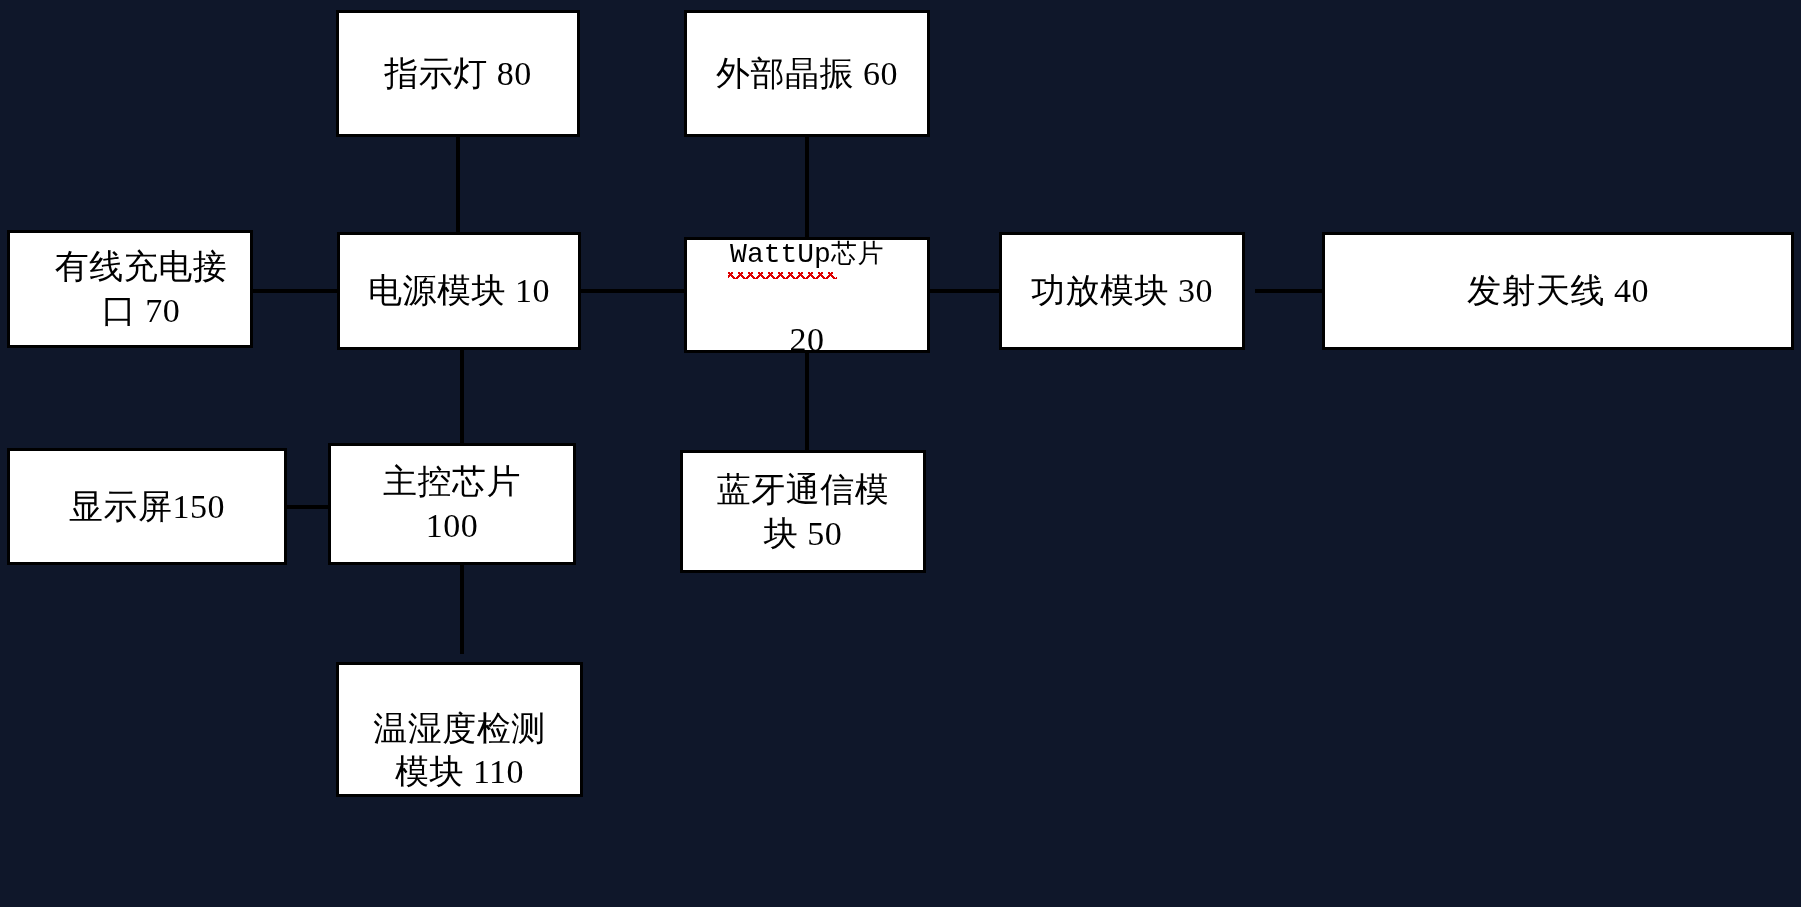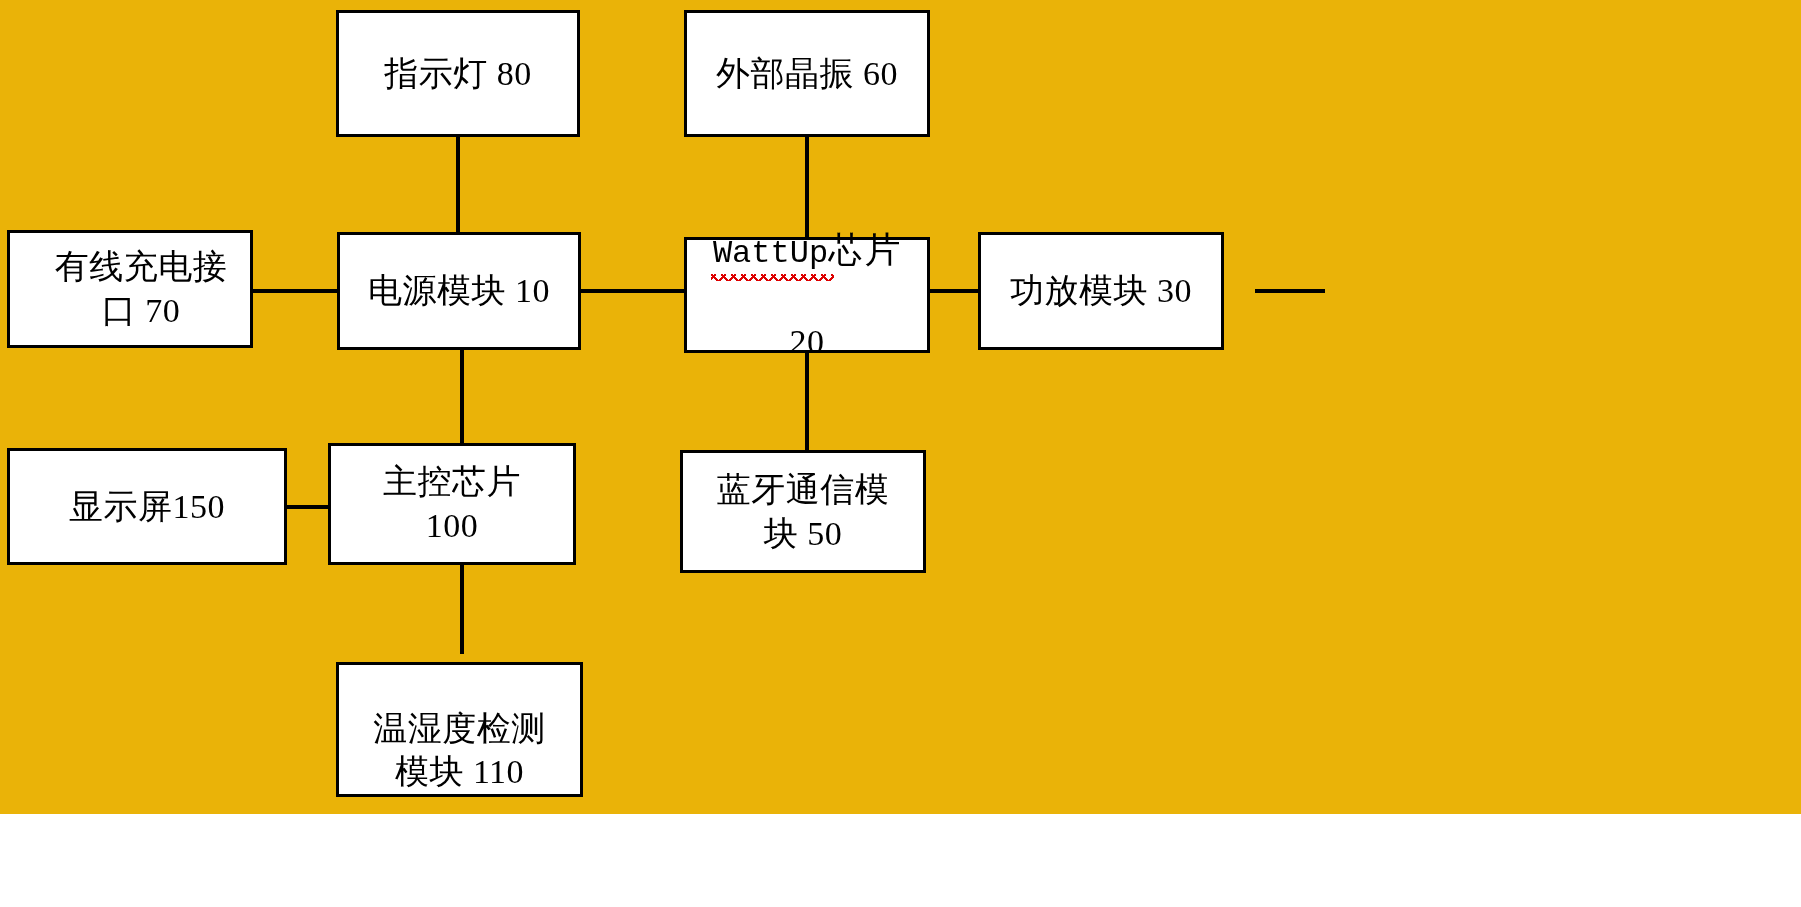--- a/index.html
+++ b/index.html
@@ -1,20 +1,20 @@
 <!DOCTYPE html>
 <html><head>
 <meta charset="utf-8">
 <style>
   html,body{margin:0;padding:0;background:#ffffff;}
   #stage{
     position:relative;
     width:1801px;
-    height:814px;
-    background:#eab308;
+    height:907px;
+    background:#0f172a;
     overflow:hidden;
     font-family:"Liberation Serif","DejaVu Serif",serif;
   }
   .box{
     position:absolute;
     box-sizing:border-box;
     border:3px solid #000000;
     background:#ffffff;
     display:flex;
     align-items:center;
@@ -40,43 +40,43 @@
   .line.h{height:4px;}
   .line.v{width:4px;}
 
   
   .chip-line1{
     display:block;
     white-space:nowrap;
   }
   .mono-word{
     font-family:"Liberation Mono","DejaVu Sans Mono",monospace;
-    font-size:32px;
+    font-size:28px;
     letter-spacing:0px;
     position:relative;
     display:inline-block;
     padding-bottom:2px;
   }
   .mono-word::after{
     content:"";
     position:absolute;
     left:-2px;
     right:-6px;
     bottom:-5px;
     height:7px;
     background-image:
       linear-gradient(45deg,transparent 42%,#dd0000 42%,#dd0000 58%,transparent 58%),
       linear-gradient(-45deg,transparent 42%,#dd0000 42%,#dd0000 58%,transparent 58%);
     background-size:10px 10px;
     background-repeat:repeat-x;
     background-position:0 0, 5px 0;
   }
   .cjk-after{
-    font-family:Liberation Sans, sans-serif;
-    font-size:36px;
+    font-family:Liberation Mono, monospace;
+    font-size:26px;
   }
 </style>
 </head>
 <body>
 
 <div id="stage">
 
   <div class="line v" style="left:456px; top:134px; height:102px;"></div>
 
   <div class="line v" style="left:805px; top:134px; height:106px;"></div>
@@ -114,24 +114,27 @@
     <span class="txt">电源模块 10</span>
   </div>
 
   <div class="box" style="left:684px; top:237px; width:246px; height:116px;">
     <span class="txt">
       <span class="chip-line1"><span class="mono-word">WattUp</span><span class="cjk-after">芯片</span></span>
       <span class="chip-line1">20</span>
     </span>
   </div>
 
-  <div class="box" style="left:978px; top:232px; width:246px; height:118px;">
+  <div class="box" style="left:999px; top:232px; width:246px; height:118px;">
     <span class="txt">功放模块 30</span>
   </div>
 
+  <div class="box" style="left:1322px; top:232px; width:472px; height:118px;">
+    <span class="txt">发射天线 40</span>
+  </div>
 
   <div class="box" style="left:7px; top:448px; width:280px; height:117px;justify-content:center;">
     <span class="txt">显示屏150</span>
   </div>
 
   <div class="box" style="left:328px; top:443px; width:248px; height:122px;">
     <span class="txt">主控芯片
 100</span>
   </div>
 

